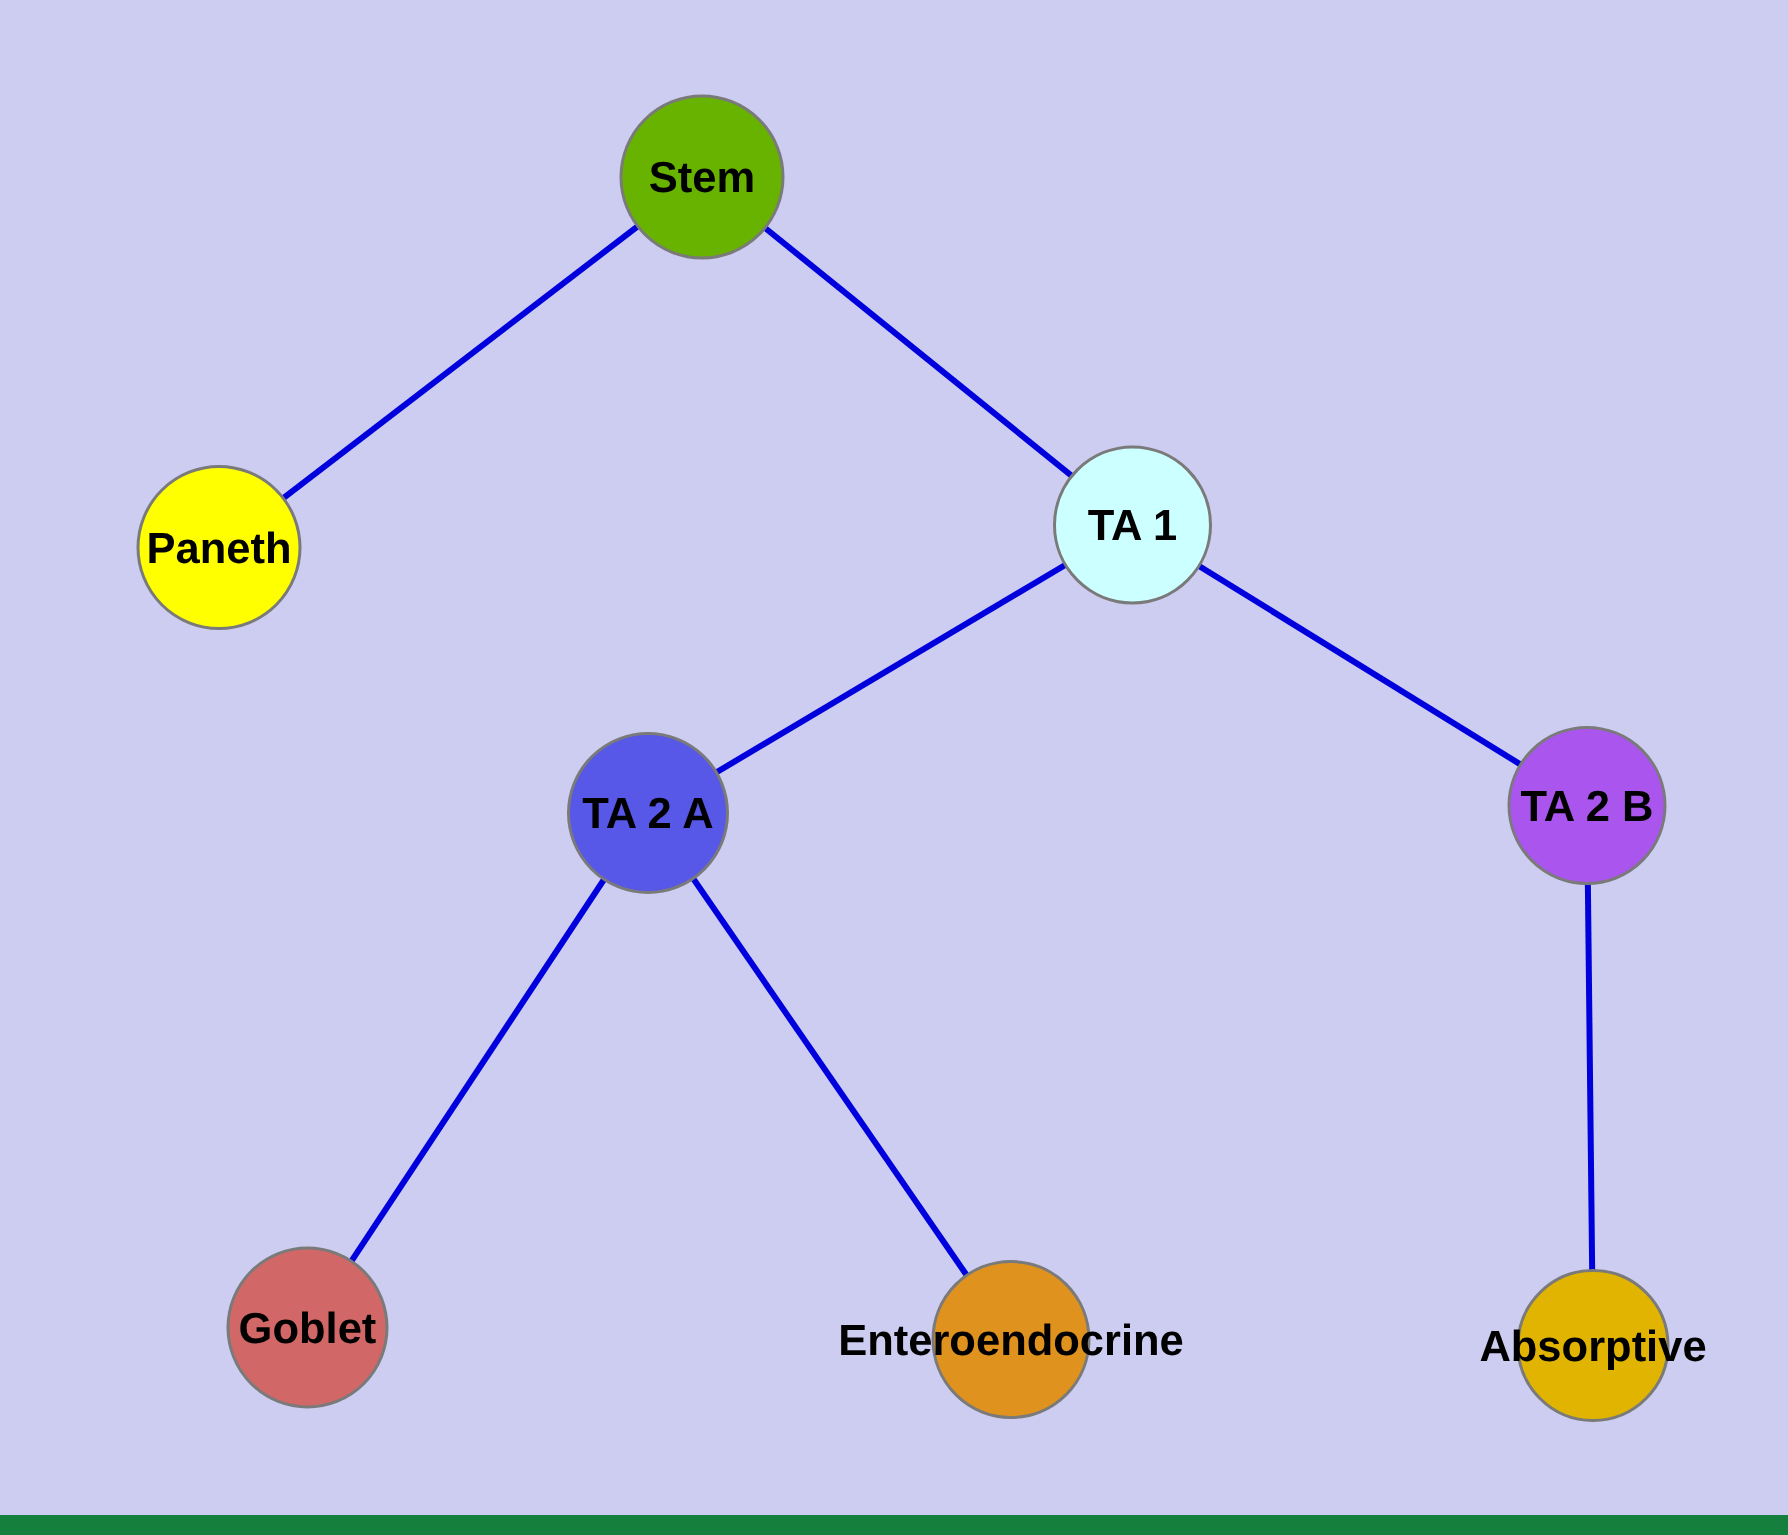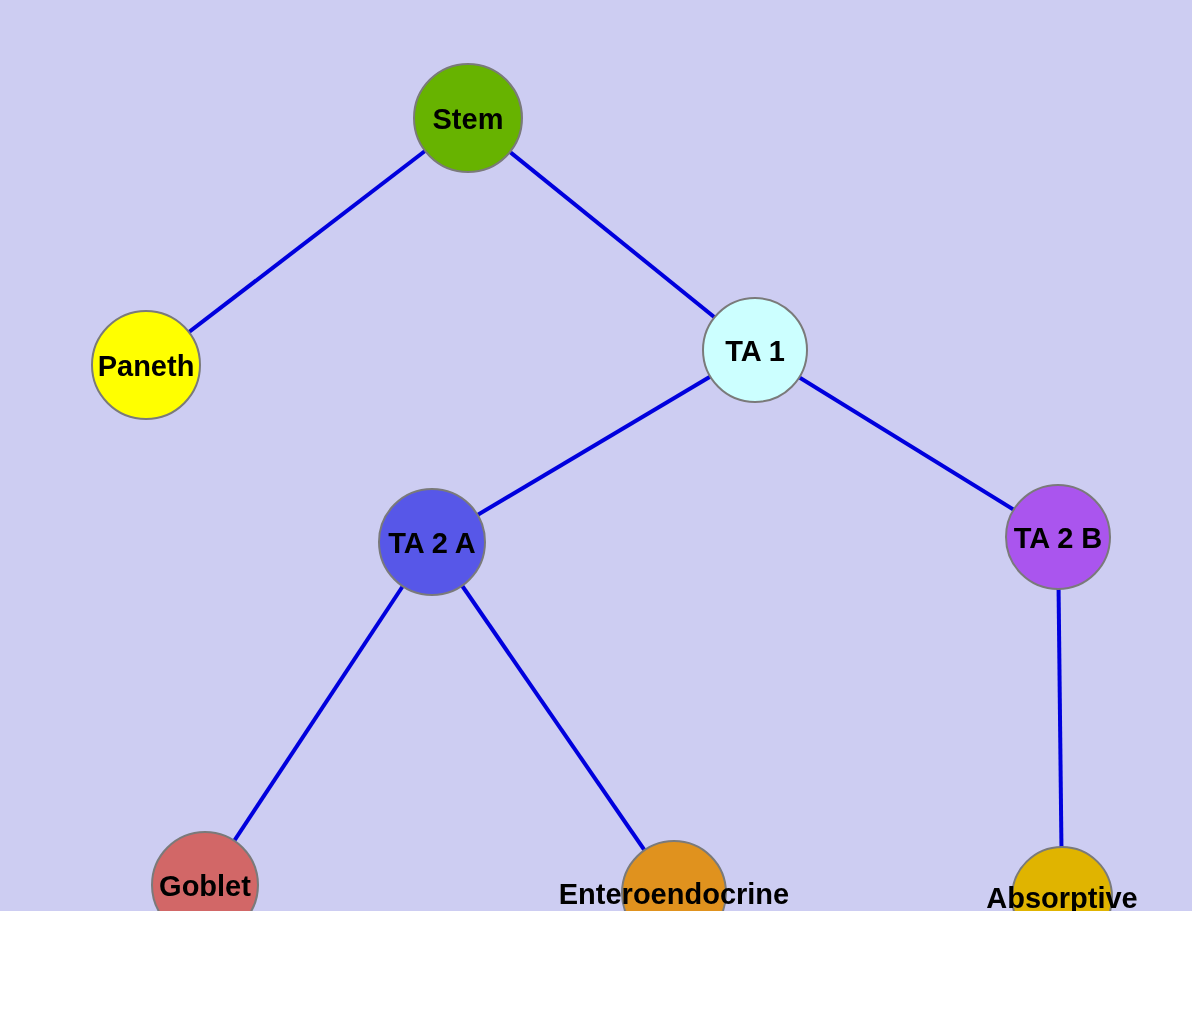--- a/index.html
+++ b/index.html
@@ -2,21 +2,21 @@
 <html><head>
 <meta charset="utf-8">
 <style>
   html, body {
     margin: 0;
     padding: 0;
     background: #ffffff;
   }
   .canvas-wrap {
     width: 1192px;
-    height: 911px;
+    height: 1023px;
     position: relative;
     background: #15803d;
     overflow: hidden;
   }
   svg {
     display: block;
   }
   svg text {
     font-family: "Liberation Sans", "DejaVu Sans", sans-serif;
     font-weight: bold;

